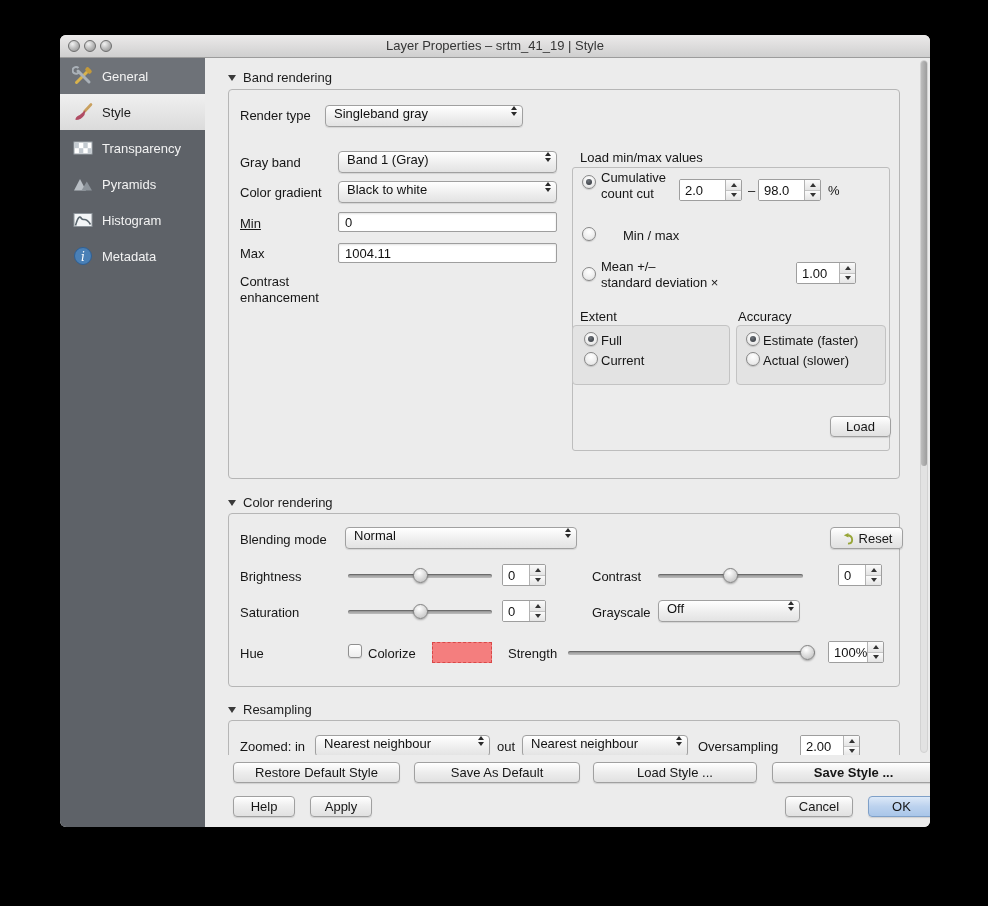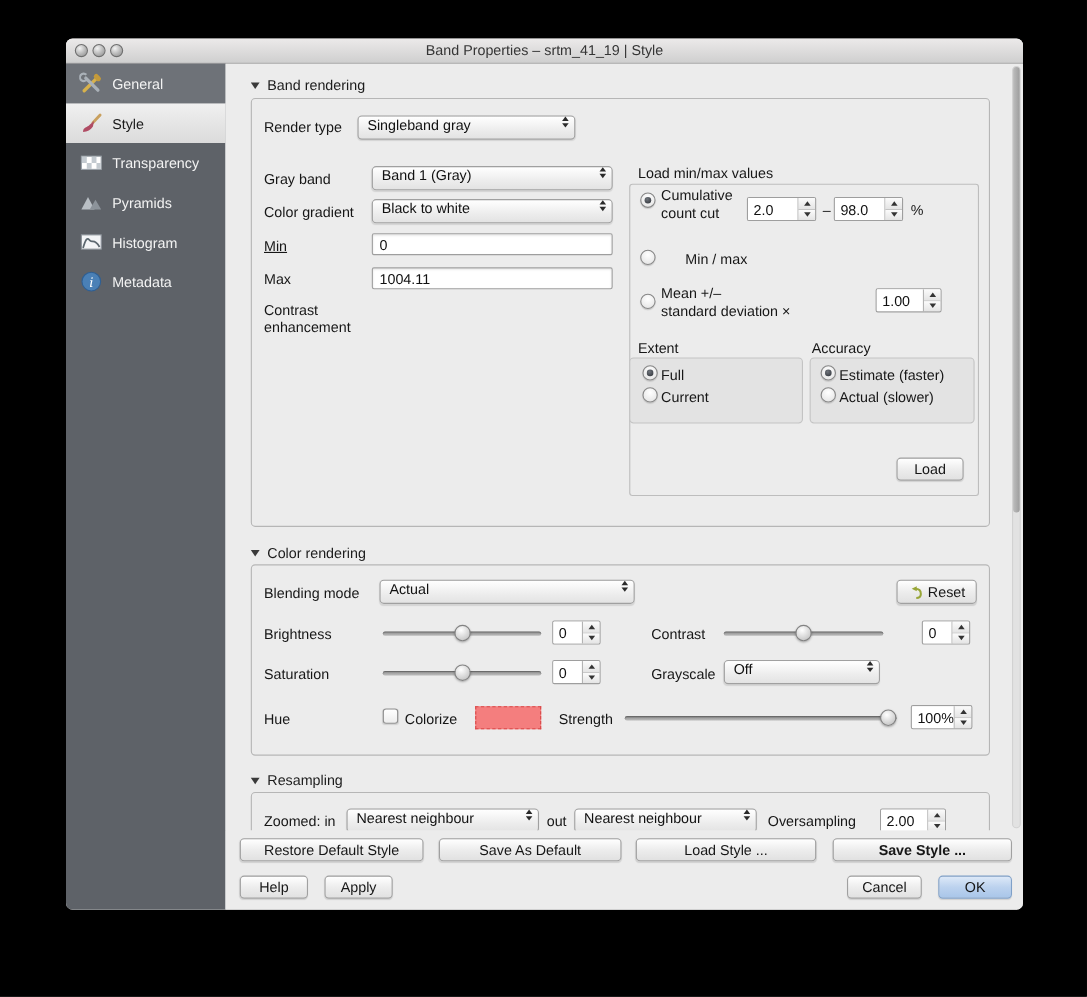--- a/index.html
+++ b/index.html
@@ -68,21 +68,21 @@
   
   .slider{position:absolute;height:15px;}
   .slider .track{position:absolute;left:0;right:0;top:6px;height:4px;border-radius:2px;
          background:linear-gradient(#8d8d8d,#bdbdbd);box-shadow:inset 0 1px 1px rgba(0,0,0,.3);}
   .slider .thumb{position:absolute;top:0;width:15px;height:15px;margin-left:-7.5px;border-radius:50%;
          box-sizing:border-box;border:1px solid #828282;
          background:radial-gradient(circle at 40% 30%,#ffffff,#c8c8c8 78%);box-shadow:0 1px 2px rgba(0,0,0,.3);}
   
   .btn{position:absolute;height:21px;box-sizing:border-box;border:1px solid #a0a0a0;border-radius:4px;
        background:linear-gradient(#ffffff,#ededed 50%,#e1e1e1);display:flex;align-items:center;
-       justify-content:center;font-size:13px;color:#161616;box-shadow:0 1px 1px rgba(0,0,0,.12);gap:5px;}
+       justify-content:center;font-size:13px;color:#161616;box-shadow:0 1px 1px rgba(0,0,0,.12);gap:5px;margin-left:15px;}
   .btn.default{background:linear-gradient(#dde9f8,#bcd2ee 50%,#a9c6e9);border-color:#7fa0c8;}
   
   .swatch{position:absolute;box-sizing:border-box;border:1px dashed #d94848;}
   
   .vscroll{position:absolute;right:2px;top:2px;width:8px;height:693px;background:#e2e2e2;
            border:1px solid #d2d2d2;border-radius:5px;box-sizing:border-box;}
   .vthumb{position:absolute;left:0;top:0;width:6px;height:405px;border-radius:4px;
           background:linear-gradient(90deg,#bdbdbd,#9d9d9d);}
   .collapse-arrow{position:absolute;left:147px;top:401px;width:0;height:0;
           border-top:5px solid transparent;border-bottom:5px solid transparent;border-right:6px solid #7c7c7c;}
@@ -92,21 +92,21 @@
 
 <div class="stage">
   <div class="window">
 
     <div class="titlebar">
       <div class="traffic">
         <span class="tl"></span>
         <span class="tl"></span>
         <span class="tl"></span>
       </div>
-      <div class="title">Band Properties – srtm_41_19 | Style</div>
+      <div class="title">Layer Properties – srtm_41_19 | Style</div>
     </div>
 
     <div class="sidebar">
       <div class="side-item hover">
         <span class="side-icon">
           <svg viewBox="0 0 22 22" width="22" height="22">
             <path d="M4.5 17.5 L16.5 5.5" stroke="#d8b24c" stroke-width="3" stroke-linecap="round"></path>
             <path d="M15.5 4.5 l2 2" stroke="#c49a3a" stroke-width="4.5" stroke-linecap="round"></path>
             <path d="M6 6 L17 17" stroke="#aab1b8" stroke-width="3" stroke-linecap="round"></path>
             <path d="M6.5 3 a3.4 3.4 0 1 0 0.5 4" fill="none" stroke="#aab1b8" stroke-width="2"></path>
@@ -285,21 +285,21 @@
       </div>
 
       <div class="sec-head" style="left:23px;top:437px;">
         <span class="disc"></span>
         <span>Color rendering</span>
       </div>
       <div class="groupbox" style="left:23px;top:455px;width:670px;height:172px;"></div>
 
       <span class="lbl" style="left:35px;top:474px;">Blending mode</span>
       <div class="popup" style="left:140px;top:469px;width:232px;">
-        <span>Actual</span>
+        <span>Normal</span>
         <span class="pop-arrows">
             <i class="tri-u"></i>
             <i class="tri-d"></i>
           </span>
       </div>
       <div class="btn" style="left:610px;top:469px;width:73px;height:22px;">
         <span style="display:flex;">
           <svg viewBox="0 0 14 14" width="13" height="13">
             <path d="M3 3.5 L8 1 L8 6 Z" fill="#98a638"></path>
             <path d="M6.5 3.5 C10 3.5 12 5.5 12 8.5 C12 11 10 12.5 7.5 12.5" fill="none" stroke="#98a638" stroke-width="2"></path>

